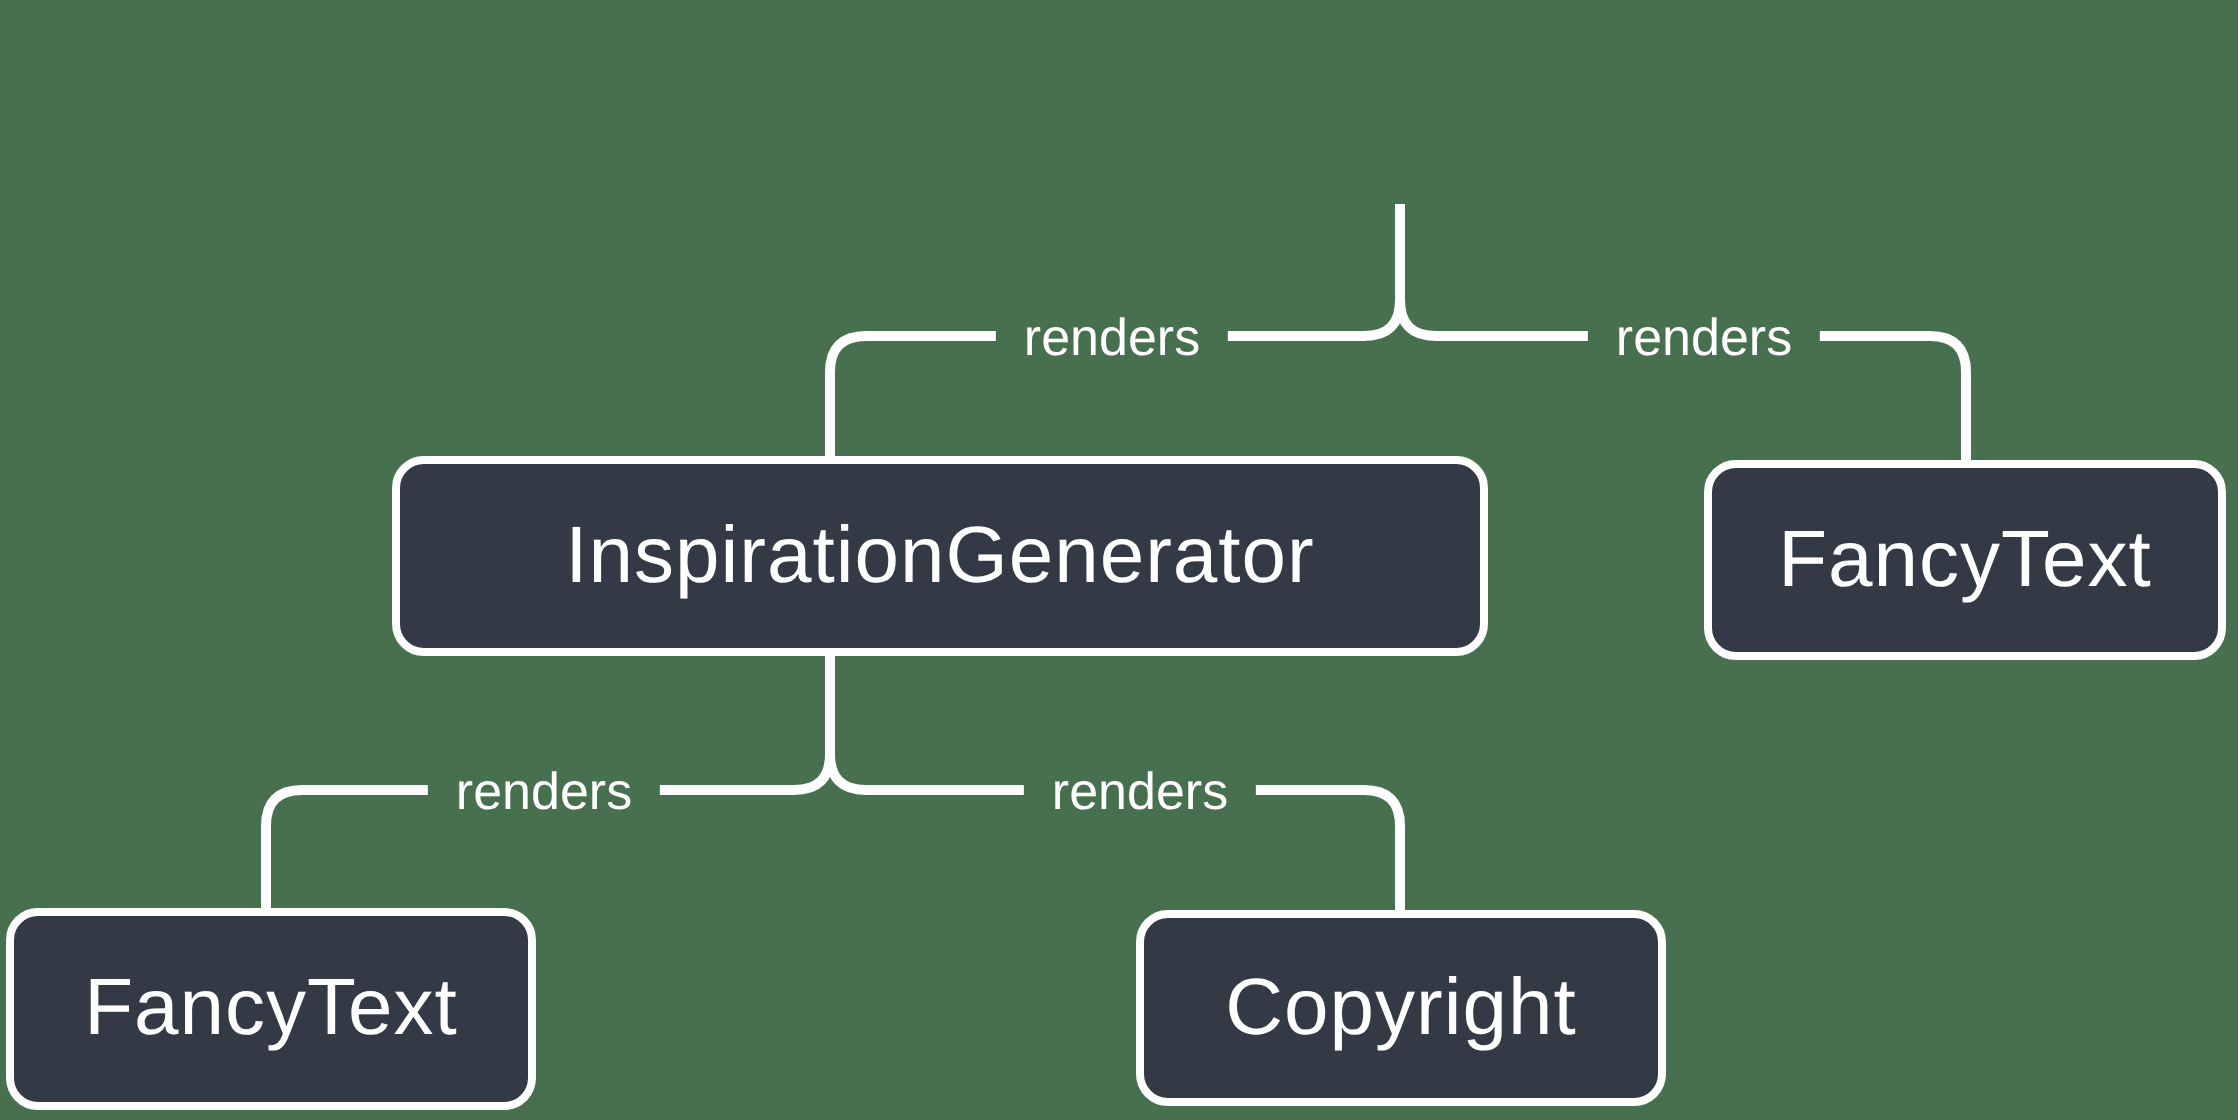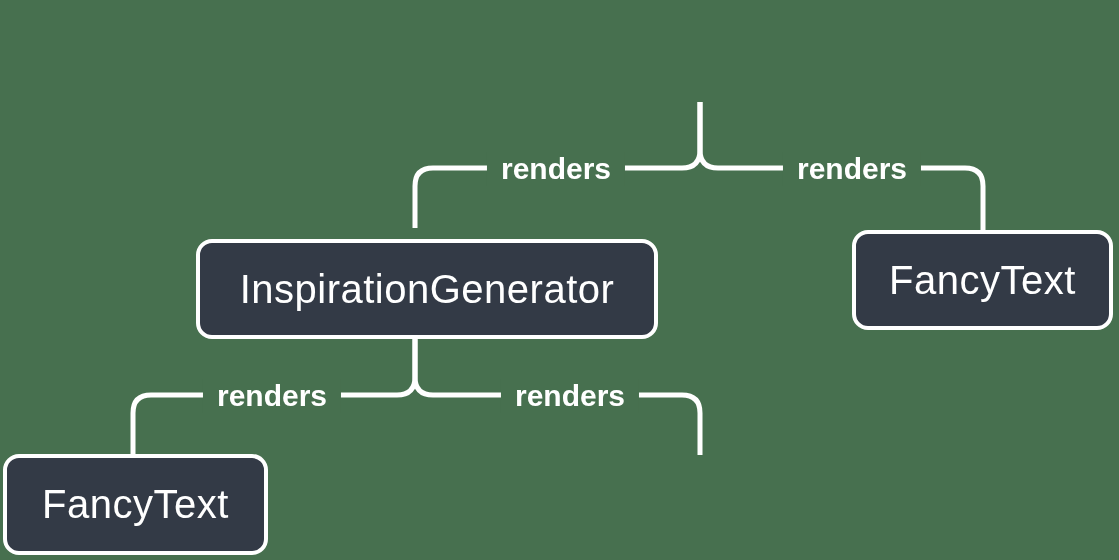--- a/index.html
+++ b/index.html
@@ -40,31 +40,31 @@
     color: var(--text);
     font-size: 40px;
     font-weight: 500;
     display: flex;
     align-items: center;
     justify-content: center;
     letter-spacing: 0.5px;
     white-space: nowrap;
   }
   .node-app        { left: 622px; top: 6px;   width: 156px; height: 96px;  font-size: 40px; }
-  .node-ig         { left: 196px; top: 228px; width: 462px; height: 100px; margin-top: 11px; }
+  .node-ig         { left: 196px; top: 228px; width: 548px; height: 100px; }
   .node-ft-top     { left: 852px; top: 230px; width: 261px; height: 100px; }
   .node-ft-bottom  { left: 3px;   top: 454px; width: 265px; height: 101px; }
   .node-copyright  { left: 568px; top: 455px; width: 265px; height: 98px;  }
   .edge-label {
     position: absolute;
     transform: translate(-50%, -50%);
     background: var(--background);
     color: var(--text);
-    font-size: 30px;
-    font-weight: 700;
+    font-size: 26px;
+    font-weight: 400;
     padding: 0 14px;
     white-space: nowrap;
   }
   .edge-label-1 { left: 556px; top: 169px; }
   .edge-label-2 { left: 852px; top: 169px; }
   .edge-label-3 { left: 272px; top: 396px; }
   .edge-label-4 { left: 570px; top: 396px; }
 </style>
 </head>
 <body>
@@ -79,14 +79,15 @@
   </svg>
 
   <span class="edge-label edge-label-1">renders</span>
   <span class="edge-label edge-label-2">renders</span>
   <span class="edge-label edge-label-3">renders</span>
   <span class="edge-label edge-label-4">renders</span>
 
   <div class="node node-ig">InspirationGenerator</div>
   <div class="node node-ft-top">FancyText</div>
   <div class="node node-ft-bottom">FancyText</div>
+  <div class="node node-copyright">Copyright</div>
 
 </div>
 
 </body></html>

